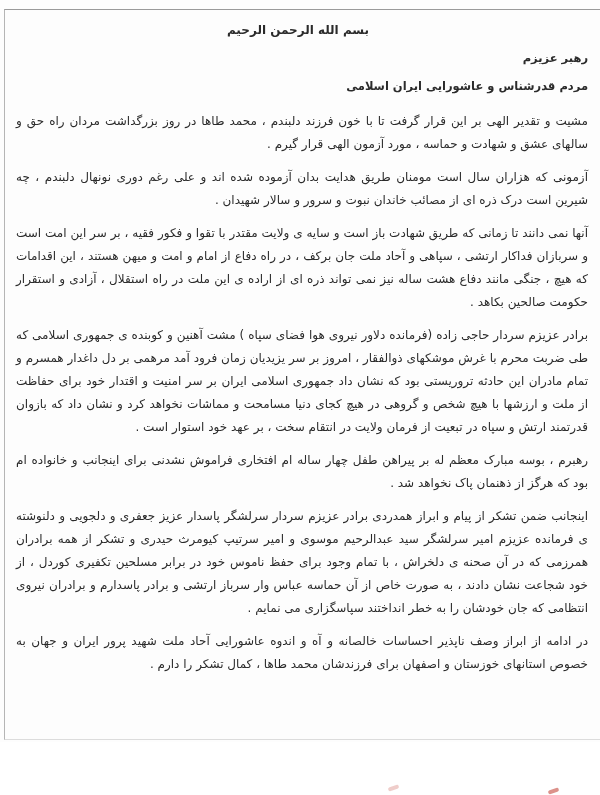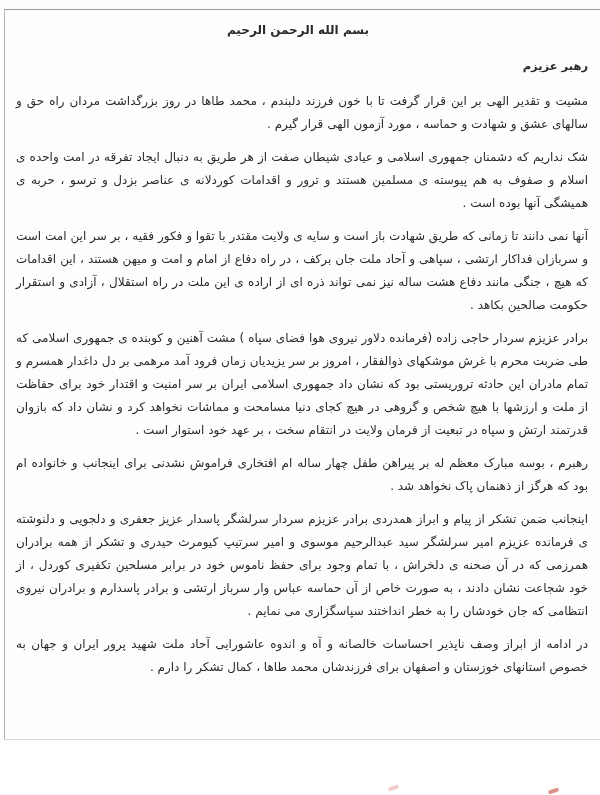--- a/index.html
+++ b/index.html
@@ -30,21 +30,21 @@
     padding:20px 12px 0 8px;
     height:100%;
   }
   .bismillah{
     text-align:center;
     font-weight:700;
     font-size:12px;
     line-height:20px;
     letter-spacing:0.2px;
   }
-  .salutations{margin-top:12px;}
+  .salutations{margin-top:4px;}
   .salutation{
     font-weight:700;
     font-size:11.5px;
     line-height:28px;
     text-align:right;
     white-space:nowrap;
     overflow:hidden;
   }
   .body-paragraphs{margin-top:6px;}
   .para{
@@ -70,25 +70,26 @@
 
 <div class="page">
   <div class="scan-frame"></div>
 
   <div class="content">
 
     <div class="bismillah">بسم الله الرحمن الرحیم</div>
 
     <div class="salutations">
       <div class="salutation">رهبر عزیزم</div>
+      <div class="salutation">مردم قدرشناس و عاشورایی ایران اسلامی</div>
     </div>
 
     <div class="body-paragraphs">
       <p class="para">مشیت و تقدیر الهی بر این قرار گرفت تا با خون فرزند دلبندم ، محمد طاها در روز بزرگداشت مردان راه حق و سالهای عشق و شهادت و حماسه ، مورد آزمون الهی قرار گیرم .</p>
-      <p class="para">شک نداریم که دشمنان جمهوری اسلامی و عیادی شیطان صفت از هر طریق به دنبال ایجاد تفرقه در امت واحده ی اسلام و صفوف به هم پیوسته ی مسلمین هستند و ترور و اقدامات کوردلانه ی عناصر بزدل و ترسو ، حربه ی همیشگی آنها بوده است .</p>
+      <p class="para">آزمونی که هزاران سال است مومنان طریق هدایت بدان آزموده شده اند و علی رغم دوری نونهال دلبندم ، چه شیرین است درک ذره ای از مصائب خاندان نبوت و سرور و سالار شهیدان .</p>
       <p class="para">آنها نمی دانند تا زمانی که طریق شهادت باز است و سایه ی ولایت مقتدر با تقوا و فکور فقیه ، بر سر این امت است و سربازان فداکار ارتشی ، سپاهی و آحاد ملت جان برکف ، در راه دفاع از امام و امت و میهن هستند ، این اقدامات که هیچ ، جنگی مانند دفاع هشت ساله نیز نمی تواند ذره ای از اراده ی این ملت در راه استقلال ، آزادی و استقرار حکومت صالحین بکاهد .</p>
       <p class="para">برادر عزیزم سردار حاجی زاده (فرمانده دلاور نیروی هوا فضای سپاه ) مشت آهنین و کوبنده ی جمهوری اسلامی که طی ضربت محرم با غرش موشکهای ذوالفقار ، امروز بر سر یزیدیان زمان فرود آمد مرهمی بر دل داغدار همسرم و تمام مادران این حادثه تروریستی بود که نشان داد جمهوری اسلامی ایران بر سر امنیت و اقتدار خود برای حفاظت از ملت و ارزشها با هیچ شخص و گروهی در هیچ کجای دنیا مسامحت و مماشات نخواهد کرد و نشان داد که بازوان قدرتمند ارتش و سپاه در تبعیت از فرمان ولایت در انتقام سخت ، بر عهد خود استوار است .</p>
       <p class="para">رهبرم ، بوسه مبارک معظم له بر پیراهن طفل چهار ساله ام افتخاری فراموش نشدنی برای اینجانب و خانواده ام بود که هرگز از ذهنمان پاک نخواهد شد .</p>
       <p class="para">اینجانب ضمن تشکر از پیام و ابراز همدردی برادر عزیزم سردار سرلشگر پاسدار عزیز جعفری و دلجویی و دلنوشته ی فرمانده عزیزم امیر سرلشگر سید عبدالرحیم موسوی و امیر سرتیپ کیومرث حیدری و تشکر از همه برادران همرزمی که در آن صحنه ی دلخراش ، با تمام وجود برای حفظ ناموس خود در برابر مسلحین تکفیری کوردل ، از خود شجاعت نشان دادند ، به صورت خاص از آن حماسه عباس وار سرباز ارتشی و برادر پاسدارم و برادران نیروی انتظامی که جان خودشان را به خطر انداختند سپاسگزاری می نمایم .</p>
       <p class="para">در ادامه از ابراز وصف ناپذیر احساسات خالصانه و آه و اندوه عاشورایی آحاد ملت شهید پرور ایران و جهان به خصوص استانهای خوزستان و اصفهان برای فرزندشان محمد طاها ، کمال تشکر را دارم .</p>
     </div>
 
   </div>
 
   <div class="artifact-red artifact-1"></div>

